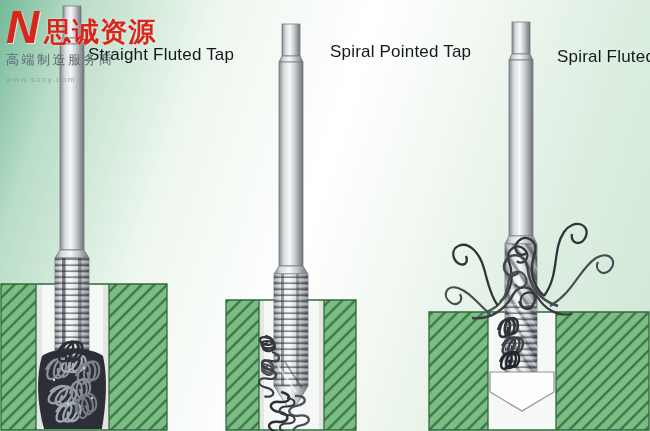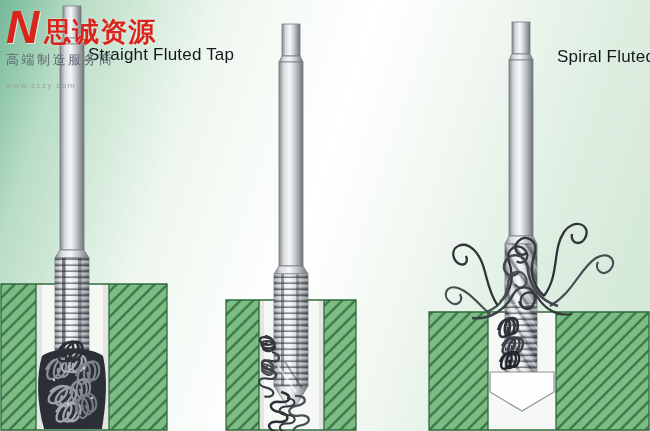--- a/index.html
+++ b/index.html
@@ -27,21 +27,21 @@
     font-style:italic;font-weight:900;font-size:46px;line-height:1;
     color:var(--brand-red,#d9261c);
     text-shadow:1px 1px 0 rgba(255,255,255,.65);
   }
   .brand{
     font-weight:700;font-size:27px;letter-spacing:1px;
     color:var(--brand-red,#d9261c);margin:10px 0 0 5px;
     text-shadow:0 0 2px rgba(255,255,255,.8);
   }
   .tagline{font-size:13px;color:#5c6672;letter-spacing:2.5px;margin-top:1px;}
-  .url{font-size:8px;color:#97a0a8;letter-spacing:1.5px;margin-top:12px;}
+  .url{font-size:8px;color:#97a0a8;letter-spacing:1.5px;margin-top:6px;}
 </style>
 </head>
 <body>
 
 <div class="canvas">
 
   <svg class="scene-svg" width="650" height="431" viewBox="0 0 650 431">
     <defs>
       <linearGradient id="metal" x1="0" y1="0" x2="1" y2="0">
         <stop offset="0" stop-color="#83888d"></stop>
@@ -154,20 +154,21 @@
         <use href="#curl" transform="translate(572,314) rotate(-70) scale(-1,1)" stroke="#34383e" stroke-width="2.2"></use>
         <path d="M544,296 C560,274 552,250 564,232 C574,218 590,224 586,236 C582,247 570,244 572,234" stroke="#2f3339" stroke-width="2.3"></path>
         <path d="M550,306 C574,292 580,268 596,258 C610,250 618,262 610,270 C603,277 594,270 598,262" stroke="#474c53" stroke-width="2.1"></path>
         <path d="M498,306 C484,286 488,264 474,250 C464,240 450,246 454,258 C458,268 470,266 466,256" stroke="#2f3339" stroke-width="2.3"></path>
         <path d="M492,316 C478,304 470,292 458,288 C446,284 442,296 450,302 C456,307 464,302 460,294" stroke="#474c53" stroke-width="2.1"></path>
       </g>
     </g>
   </svg>
 
   <div class="tap-label label-1">Straight Fluted Tap</div>
+  <div class="tap-label label-2">Spiral Pointed Tap</div>
   <div class="tap-label label-3">Spiral Fluted Tap</div>
 
   <div class="watermark">
     <div class="logo-row">
       <span class="logo-n">N</span>
       <span class="brand">思诚资源</span>
     </div>
     <div class="tagline">高端制造服务商</div>
     <div class="url">www.sczy.com</div>
   </div>

